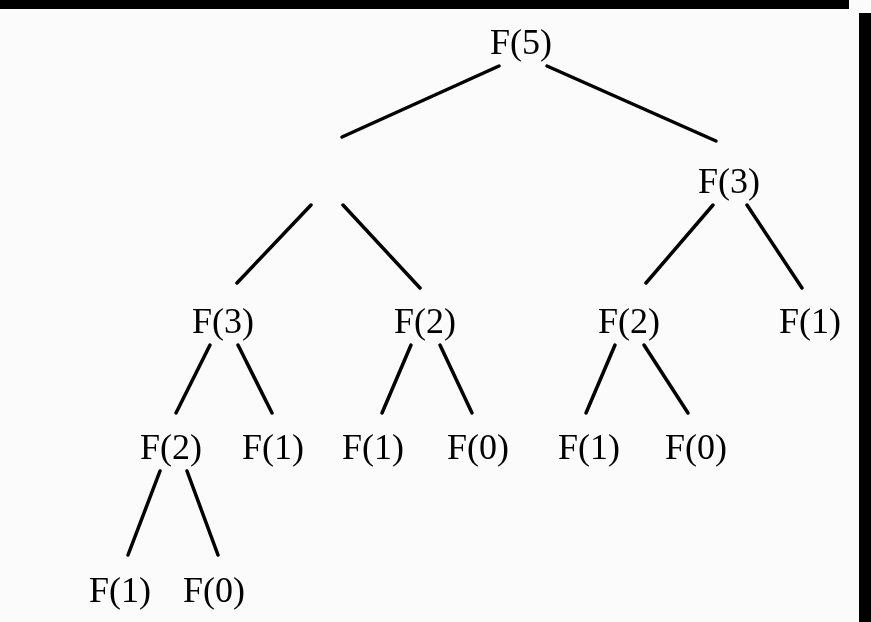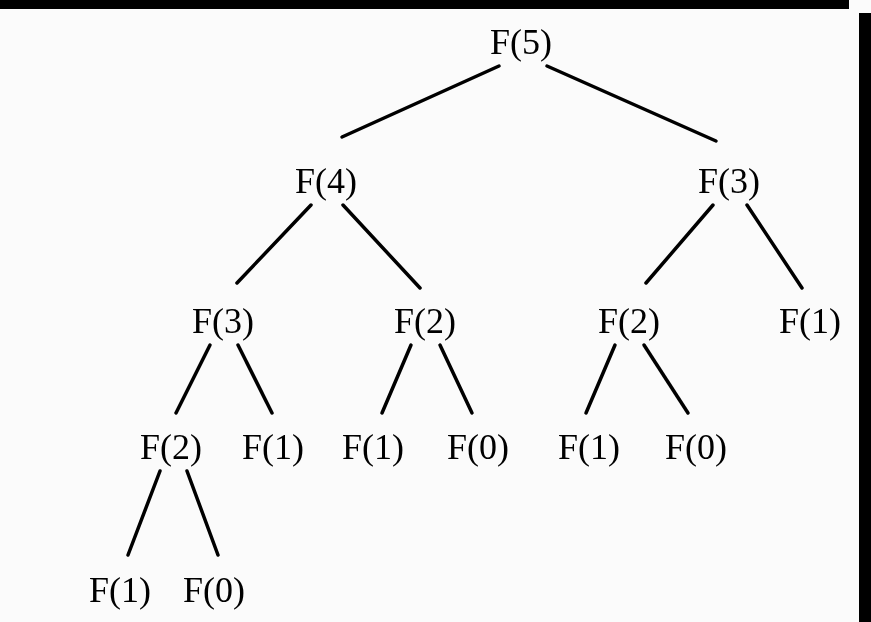--- a/index.html
+++ b/index.html
@@ -62,21 +62,20 @@
       <line x1="238" y1="345" x2="272" y2="413" stroke="#000000" stroke-width="3.5" stroke-linecap="round"></line>
       <line x1="411" y1="345" x2="382" y2="413" stroke="#000000" stroke-width="3.5" stroke-linecap="round"></line>
       <line x1="440" y1="345" x2="472" y2="413" stroke="#000000" stroke-width="3.5" stroke-linecap="round"></line>
       <line x1="615" y1="345" x2="586" y2="413" stroke="#000000" stroke-width="3.5" stroke-linecap="round"></line>
       <line x1="644" y1="345" x2="688" y2="413" stroke="#000000" stroke-width="3.5" stroke-linecap="round"></line>
       <line x1="160" y1="471" x2="128" y2="555" stroke="#000000" stroke-width="3.5" stroke-linecap="round"></line>
       <line x1="187" y1="471" x2="218" y2="555" stroke="#000000" stroke-width="3.5" stroke-linecap="round"></line>
     </svg>
   <div id="nodes-layer">
       <div class="node" style="left: 521px; top: 42px; color: rgb(0, 0, 0);">F(5)</div>
-      <div class="node" style="left: 326px; top: 181px; color: rgb(0, 0, 0);">F(4)</div>
       <div class="node" style="left: 729px; top: 181px; color: rgb(0, 0, 0);">F(3)</div>
       <div class="node" style="left: 223px; top: 321px; color: rgb(0, 0, 0);">F(3)</div>
       <div class="node" style="left: 425px; top: 321px; color: rgb(0, 0, 0);">F(2)</div>
       <div class="node" style="left: 629px; top: 321px; color: rgb(0, 0, 0);">F(2)</div>
       <div class="node" style="left: 810px; top: 321px; color: rgb(0, 0, 0);">F(1)</div>
       <div class="node" style="left: 171px; top: 447px; color: rgb(0, 0, 0);">F(2)</div>
       <div class="node" style="left: 273px; top: 447px; color: rgb(0, 0, 0);">F(1)</div>
       <div class="node" style="left: 373px; top: 447px; color: rgb(0, 0, 0);">F(1)</div>
       <div class="node" style="left: 478px; top: 447px; color: rgb(0, 0, 0);">F(0)</div>
       <div class="node" style="left: 589px; top: 447px; color: rgb(0, 0, 0);">F(1)</div>

